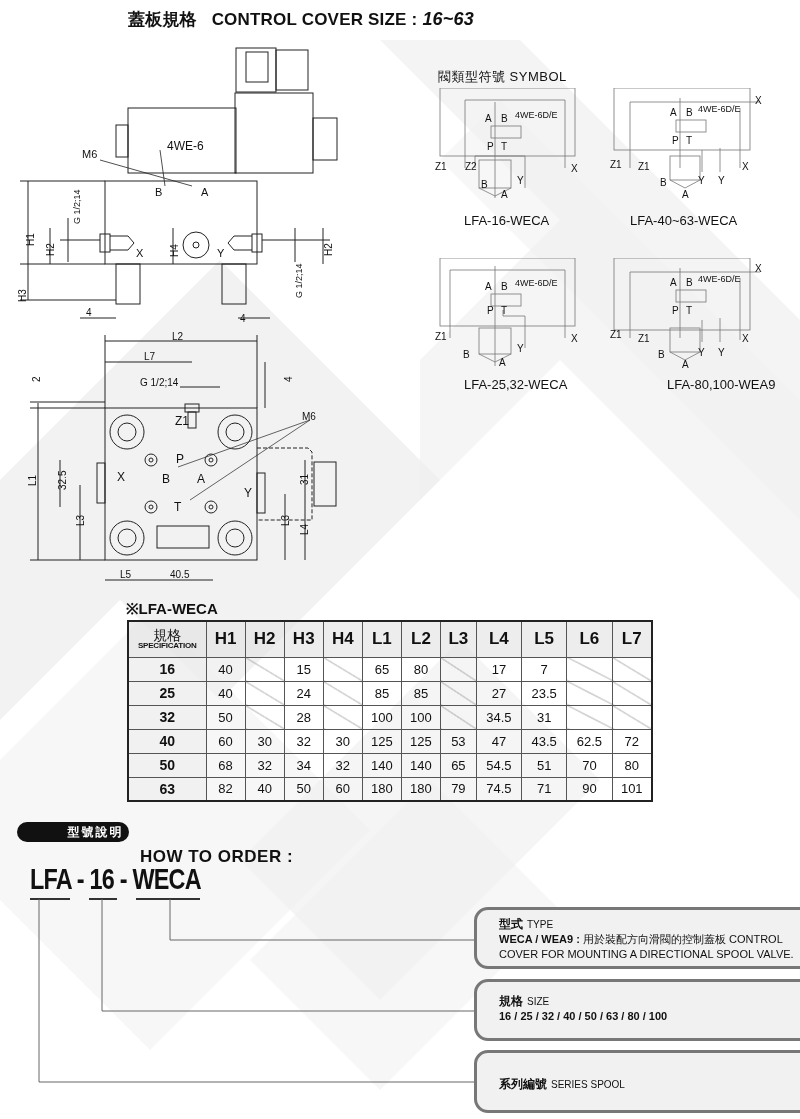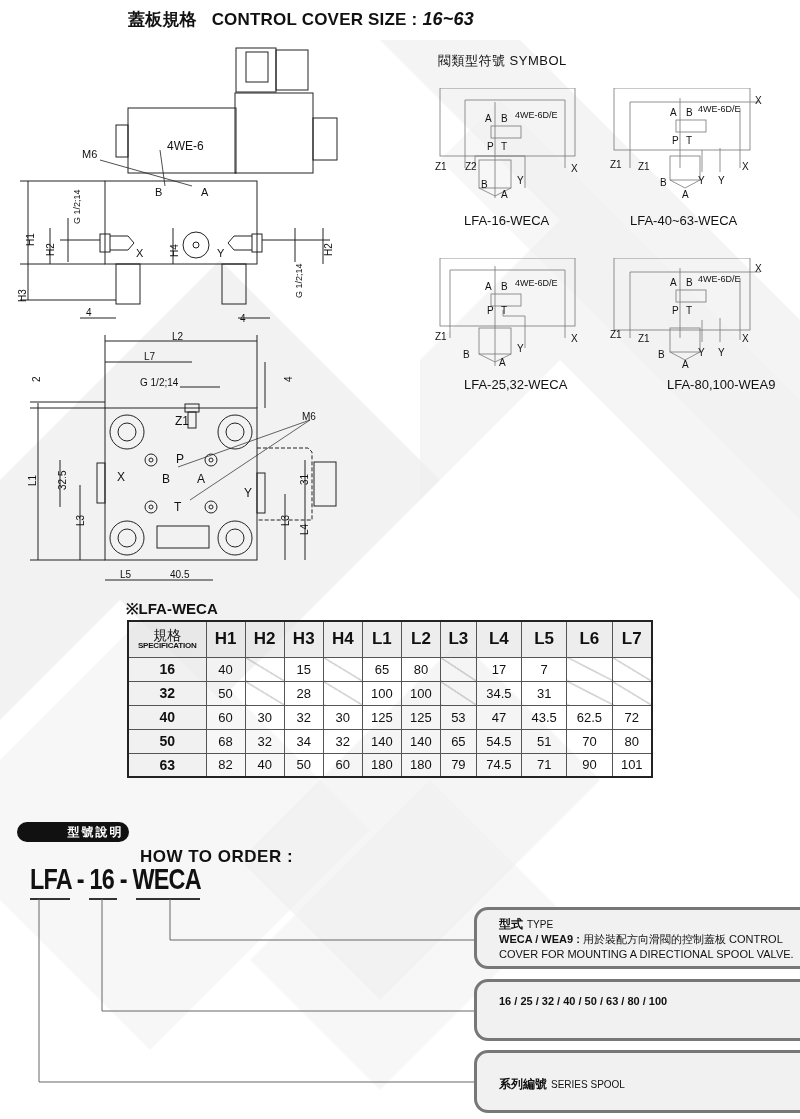--- a/index.html
+++ b/index.html
@@ -7,21 +7,21 @@
   body { position: relative; font-family: "Liberation Sans", sans-serif; color: #111; }
 
   .watermark { position: absolute; inset: 0; z-index: 0; pointer-events: none; }
 
   .title { position: absolute; left: 128px; top: 8px; font-size: 17px; font-weight: bold; letter-spacing: 0.2px; z-index: 2; }
   .title .size { font-style: italic; font-size: 18px; }
 
   .drawing { position: absolute; z-index: 2; }
   .lbl { font-family: "Liberation Sans", sans-serif; fill: #111; }
 
-  .symbol-title { position: absolute; left: 438px; top: 52px; font-size: 13px; z-index: 2; letter-spacing: 0.5px; }
+  .symbol-title { position: absolute; left: 438px; top: 68px; font-size: 13px; z-index: 2; letter-spacing: 0.5px; }
   .sym-caption { position: absolute; font-size: 13px; z-index: 2; }
 
   .table-caption { position: absolute; left: 126px; top: 598px; font-size: 15px; font-weight: bold; z-index: 2; }
   table.spec { position: absolute; left: 127px; top: 620px; width: 526px; border-collapse: collapse; z-index: 2; border: 2px solid #222; }
   table.spec th, table.spec td { border: 1px solid #555; text-align: center; height: 24px; font-size: 13px; }
   table.spec thead th { height: 36px; font-family: "Liberation Sans", sans-serif; font-size: 17px; font-weight: bold; background: rgba(225,225,225,0.6); transform: none; }
   table.spec thead th.spec-h { width: 78px; font-weight: normal; line-height: 1; }
   table.spec thead th.spec-h .zh { font-size: 14px; display: block; }
   table.spec thead th.spec-h .en { font-size: 8px; font-weight: bold; display: block; letter-spacing: -0.2px; }
   table.spec tbody th { font-size: 14px; font-weight: bold; background: rgba(235,235,235,0.5); }
@@ -338,20 +338,34 @@
         <td class="na"></td>
         <td>65</td>
         <td>80</td>
         <td class="na"></td>
         <td>17</td>
         <td>7</td>
         <td class="na"></td>
         <td class="na"></td>
       </tr>
       <tr>
+        <th>25</th>
+        <td>40</td>
+        <td class="na"></td>
+        <td>24</td>
+        <td class="na"></td>
+        <td>85</td>
+        <td>85</td>
+        <td class="na"></td>
+        <td>27</td>
+        <td>23.5</td>
+        <td class="na"></td>
+        <td class="na"></td>
+      </tr>
+      <tr>
         <th>32</th>
         <td>50</td>
         <td class="na"></td>
         <td>28</td>
         <td class="na"></td>
         <td>100</td>
         <td>100</td>
         <td class="na"></td>
         <td>34.5</td>
         <td>31</td>
@@ -429,20 +443,23 @@
 
 <div class="info-box" style="top:907px;height:62px;">
   <div class="head">
     <span>型式</span><span class="en">TYPE</span>
   </div>
   <div><span class="bold">WECA / WEA9 :</span><span> 用於裝配方向滑閥的控制蓋板  CONTROL</span></div>
   <div>COVER FOR MOUNTING A DIRECTIONAL SPOOL VALVE.</div>
 </div>
 
 <div class="info-box" style="top:979px;height:62px;padding-top:12px;">
+  <div class="head">
+    <span>規格</span><span class="en">SIZE</span>
+  </div>
   <div class="bold">16 / 25 / 32 / 40 / 50 / 63 / 80 / 100</div>
 </div>
 
 <div class="info-box" style="top:1050px;height:63px;padding-top:24px;">
   <div class="head">
     <span>系列編號</span><span class="en">SERIES SPOOL</span>
   </div>
 </div>
 
 </body></html>

